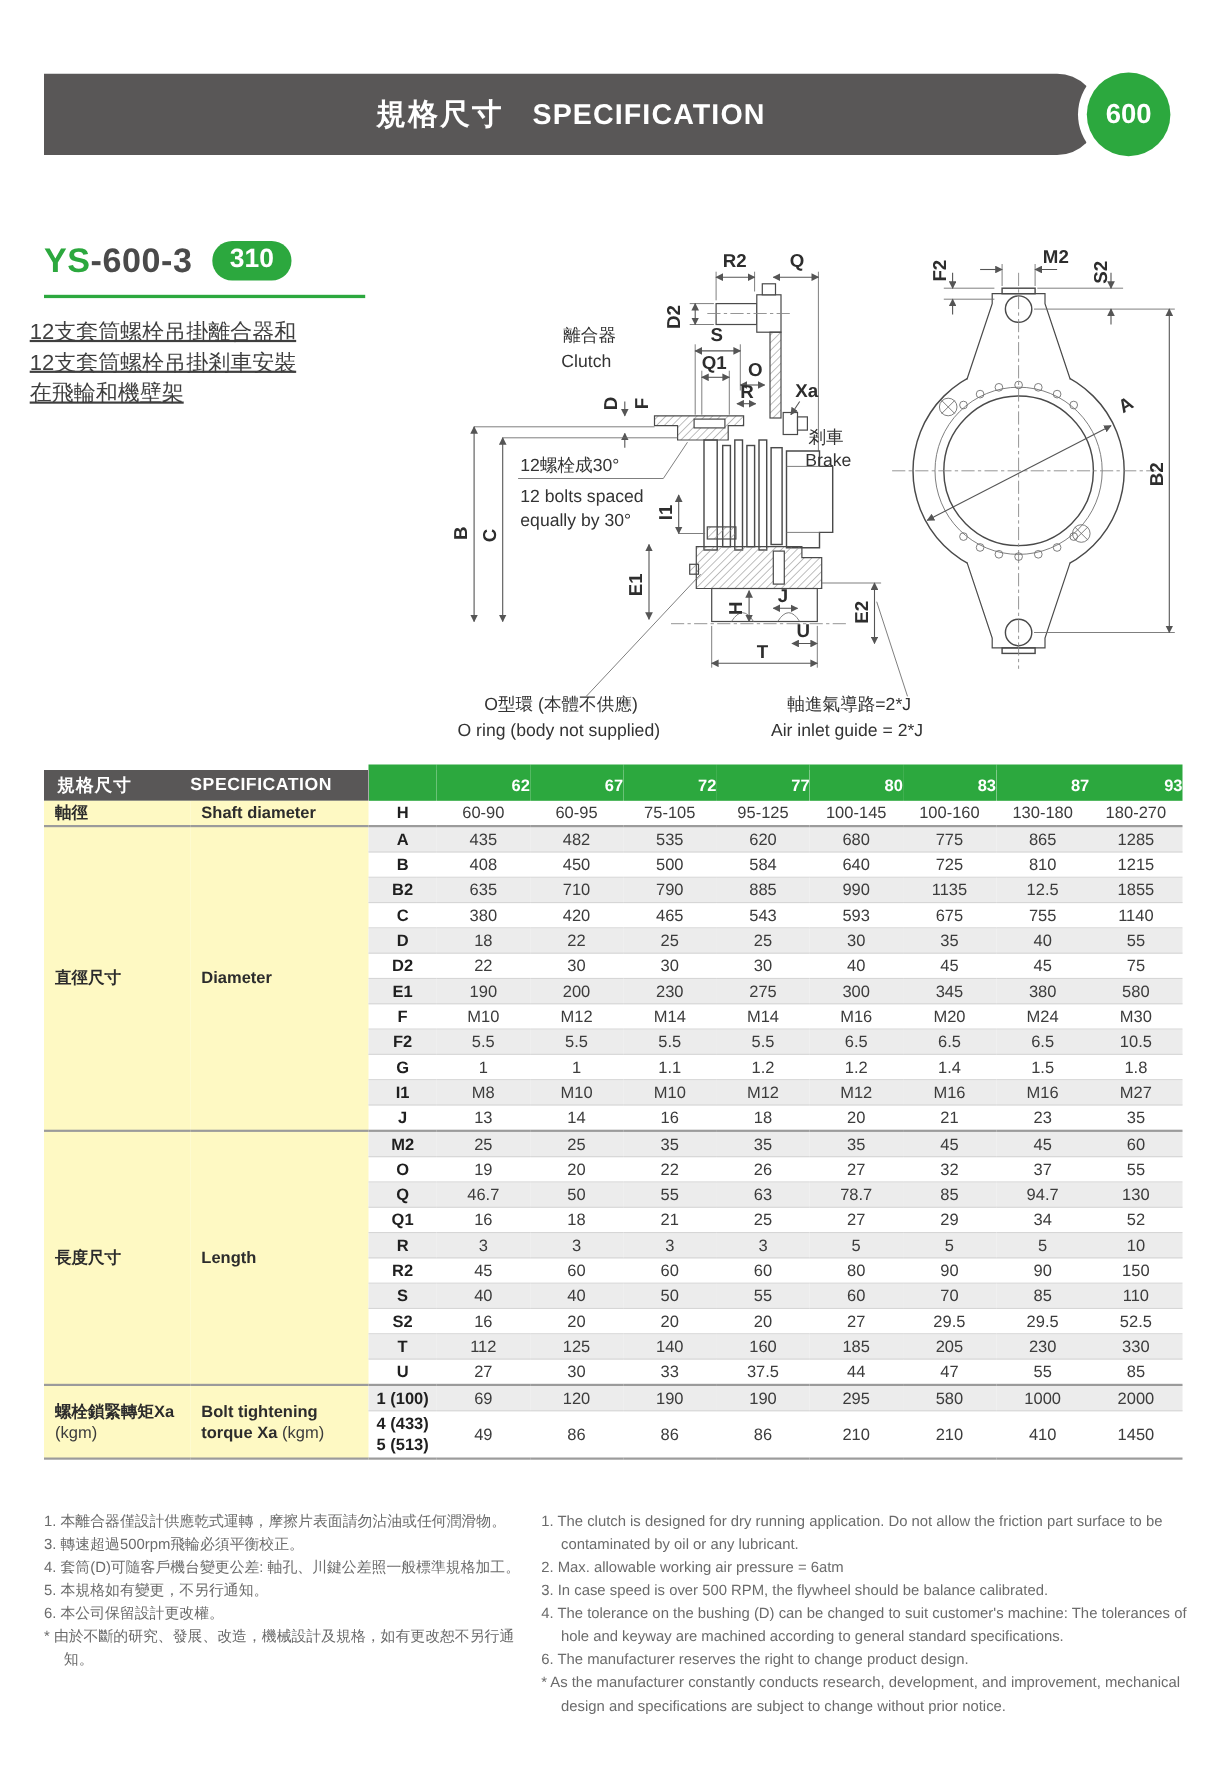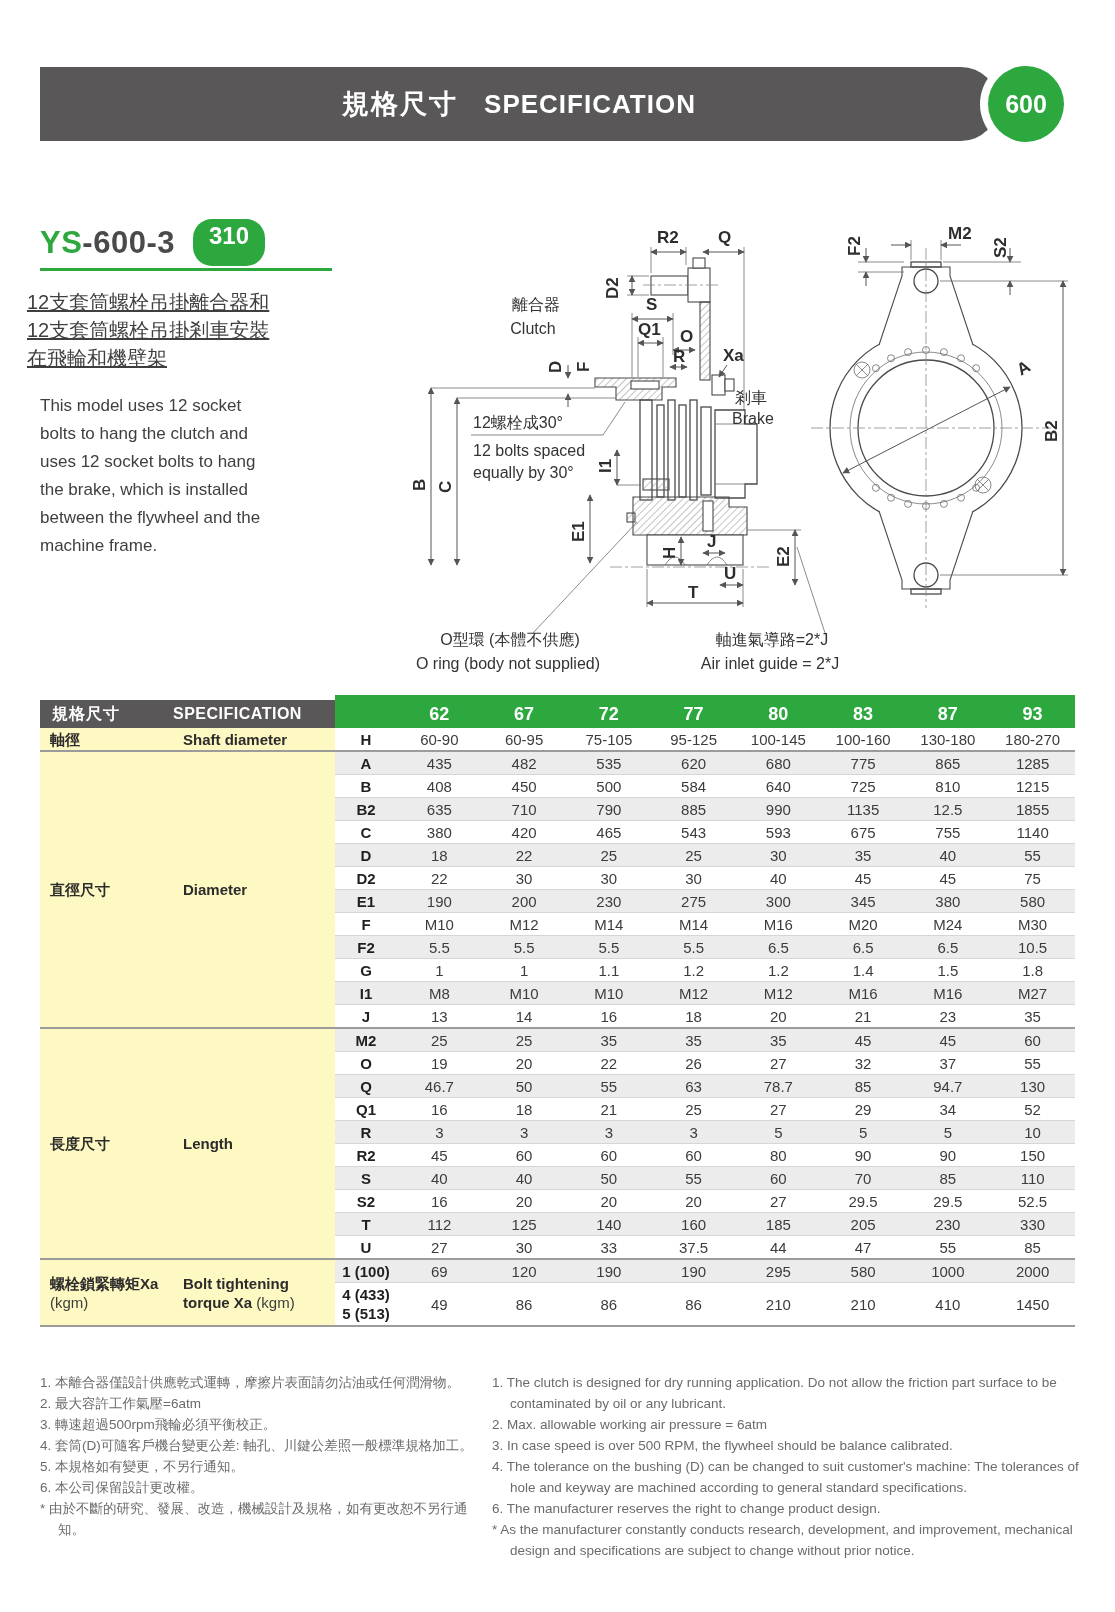--- a/index.html
+++ b/index.html
@@ -19,21 +19,21 @@
   .topbar .t-en{color:#fff;font-size:26px;font-weight:bold;margin-left:26px;letter-spacing:1px;}
   .badge-gap{position:absolute;left:980px;top:58px;width:92px;height:92px;border-radius:50%;background:#fff;}
   .badge{position:absolute;left:988px;top:66px;width:76px;height:76px;border-radius:50%;background:var(--green);
          display:flex;align-items:center;justify-content:center;color:#fff;font-size:25px;font-weight:bold;}
 
   
   .model-row{position:absolute;left:40px;top:219px;display:flex;align-items:center;}
   .model{font-size:31px;font-weight:bold;letter-spacing:.5px;}
   .model .pfx{color:var(--green);} .model .sfx{color:#4a4a4a;}
   .pill{margin-left:18px;background:var(--green);color:#fff;font-weight:bold;font-size:24px;
-        padding:2px 16px 16px;border-radius:19px;line-height:29px;}
+        padding:2px 16px 5px;border-radius:19px;line-height:29px;}
   .title-rule{position:absolute;left:40px;top:268px;width:292px;height:3px;background:var(--green);}
   .desc-zh{position:absolute;left:27px;top:288px;font-size:20px;line-height:28px;color:#3f3f3f;text-decoration:underline;}
   .desc-en{position:absolute;left:40px;top:392px;width:238px;font-size:17px;line-height:28px;color:#3f3f3f;}
 
   
   .drawing{position:absolute;left:385px;top:195px;width:720px;height:480px;}
   .out{fill:none;stroke:var(--line);stroke-width:1.3;}
   .thin{fill:none;stroke:#6d6d6d;stroke-width:.8;}
   .dim{fill:none;stroke:#555;stroke-width:1;}
   .cl{fill:none;stroke:#888;stroke-width:.8;stroke-dasharray:12 3 3 3;}
@@ -43,21 +43,21 @@
   .dcap{font:16px "Liberation Sans",sans-serif;fill:#333;}
 
   
   .spec{position:absolute;left:40px;top:700px;}
   table{border-collapse:collapse;table-layout:fixed;width:1035px;font-size:15px;}
   th,td{padding:0;}
   th.dark{background:var(--dark);color:#fff;height:28px;text-align:left;}
   th.dark .hwrap{display:flex;align-items:center;}
   th.dark .hz{font-weight:bold;font-size:16px;padding-left:12px;width:133px;box-sizing:border-box;letter-spacing:1px;}
   th.dark .he{font-weight:bold;font-size:16px;letter-spacing:.5px;}
-  th.gth{background:var(--green);color:#fff;font-weight:bold;position:relative;text-align:center;font-size:18px;}
+  th.gth{background:var(--green);color:#fff;font-weight:bold;position:relative;text-align:right;font-size:15px;}
   th.gth::before{content:"";position:absolute;top:-5px;left:0;right:0;height:5px;background:var(--green);}
   td{height:22px;text-align:center;color:#3c3c3c;}
   td.let{font-weight:bold;color:#1f1f1f;}
   td.let,td.val{border-bottom:1px solid #d6d6d6;}
   tr.stripe td.let,tr.stripe td.val{background:#ececec;}
   tr.gstart td{border-top:2px solid #9b9b9b;}
   tr.tall td{height:42px;}
   td.lab{background:#fef9c3;text-align:left;vertical-align:middle;padding-left:10px;line-height:19px;
          border-bottom:2px solid #9b9b9b;}
   td.lab .main{font-weight:bold;color:#2c2c2c;}
@@ -87,21 +87,20 @@
       <span class="pfx">YS</span><span class="sfx">-600-3</span>
     </div>
     <div class="pill">310</div>
   </div>
   <div class="title-rule"></div>
   <div class="desc-zh" id="desc-zh">
       <div>12支套筒螺栓吊掛離合器和</div>
       <div>12支套筒螺栓吊掛剎車安裝</div>
       <div>在飛輪和機壁架</div>
     </div>
-  <div class="desc-en">This model uses 12 socket bolts to hang the clutch and uses 12 socket bolts to hang the brake, which is installed between the flywheel and the machine frame.</div>
 
   <svg class="drawing" viewBox="0 0 720 480">
     <defs>
       <pattern id="hatch" width="5" height="5" patternUnits="userSpaceOnUse" patternTransform="rotate(45)">
         <line x1="0" y1="0" x2="0" y2="5" stroke="#8a8a8a" stroke-width="1"></line>
       </pattern>
       <marker id="arr" viewBox="0 0 10 10" refX="9" refY="5" markerWidth="7" markerHeight="7" orient="auto-start-reverse">
         <path d="M0,0 L10,5 L0,10 z" fill="#555"></path>
       </marker>
     </defs>
@@ -604,21 +603,20 @@
             <td class="val">210</td>
             <td class="val">410</td>
             <td class="val">1450</td>
           </tr>
         </tbody>
     </table>
   </div>
 
   <div class="notes-zh" id="notes-zh">
       <div class="note">1. 本離合器僅設計供應乾式運轉，摩擦片表面請勿沾油或任何潤滑物。</div>
-      <div class="note">2. 最大容許工作氣壓=6atm</div>
       <div class="note">3. 轉速超過500rpm飛輪必須平衡校正。</div>
       <div class="note">4. 套筒(D)可隨客戶機台變更公差: 軸孔、川鍵公差照一般標準規格加工。</div>
       <div class="note">5. 本規格如有變更，不另行通知。</div>
       <div class="note">6. 本公司保留設計更改權。</div>
       <div class="note">* 由於不斷的研究、發展、改造，機械設計及規格，如有更改恕不另行通知。</div>
     </div>
   <div class="notes-en" id="notes-en">
       <div class="note">1. The clutch is designed for dry running application. Do not allow the friction part surface to be contaminated by oil or any lubricant.</div>
       <div class="note">2. Max. allowable working air pressure = 6atm</div>
       <div class="note">3. In case speed is over 500 RPM, the flywheel should be balance calibrated.</div>

